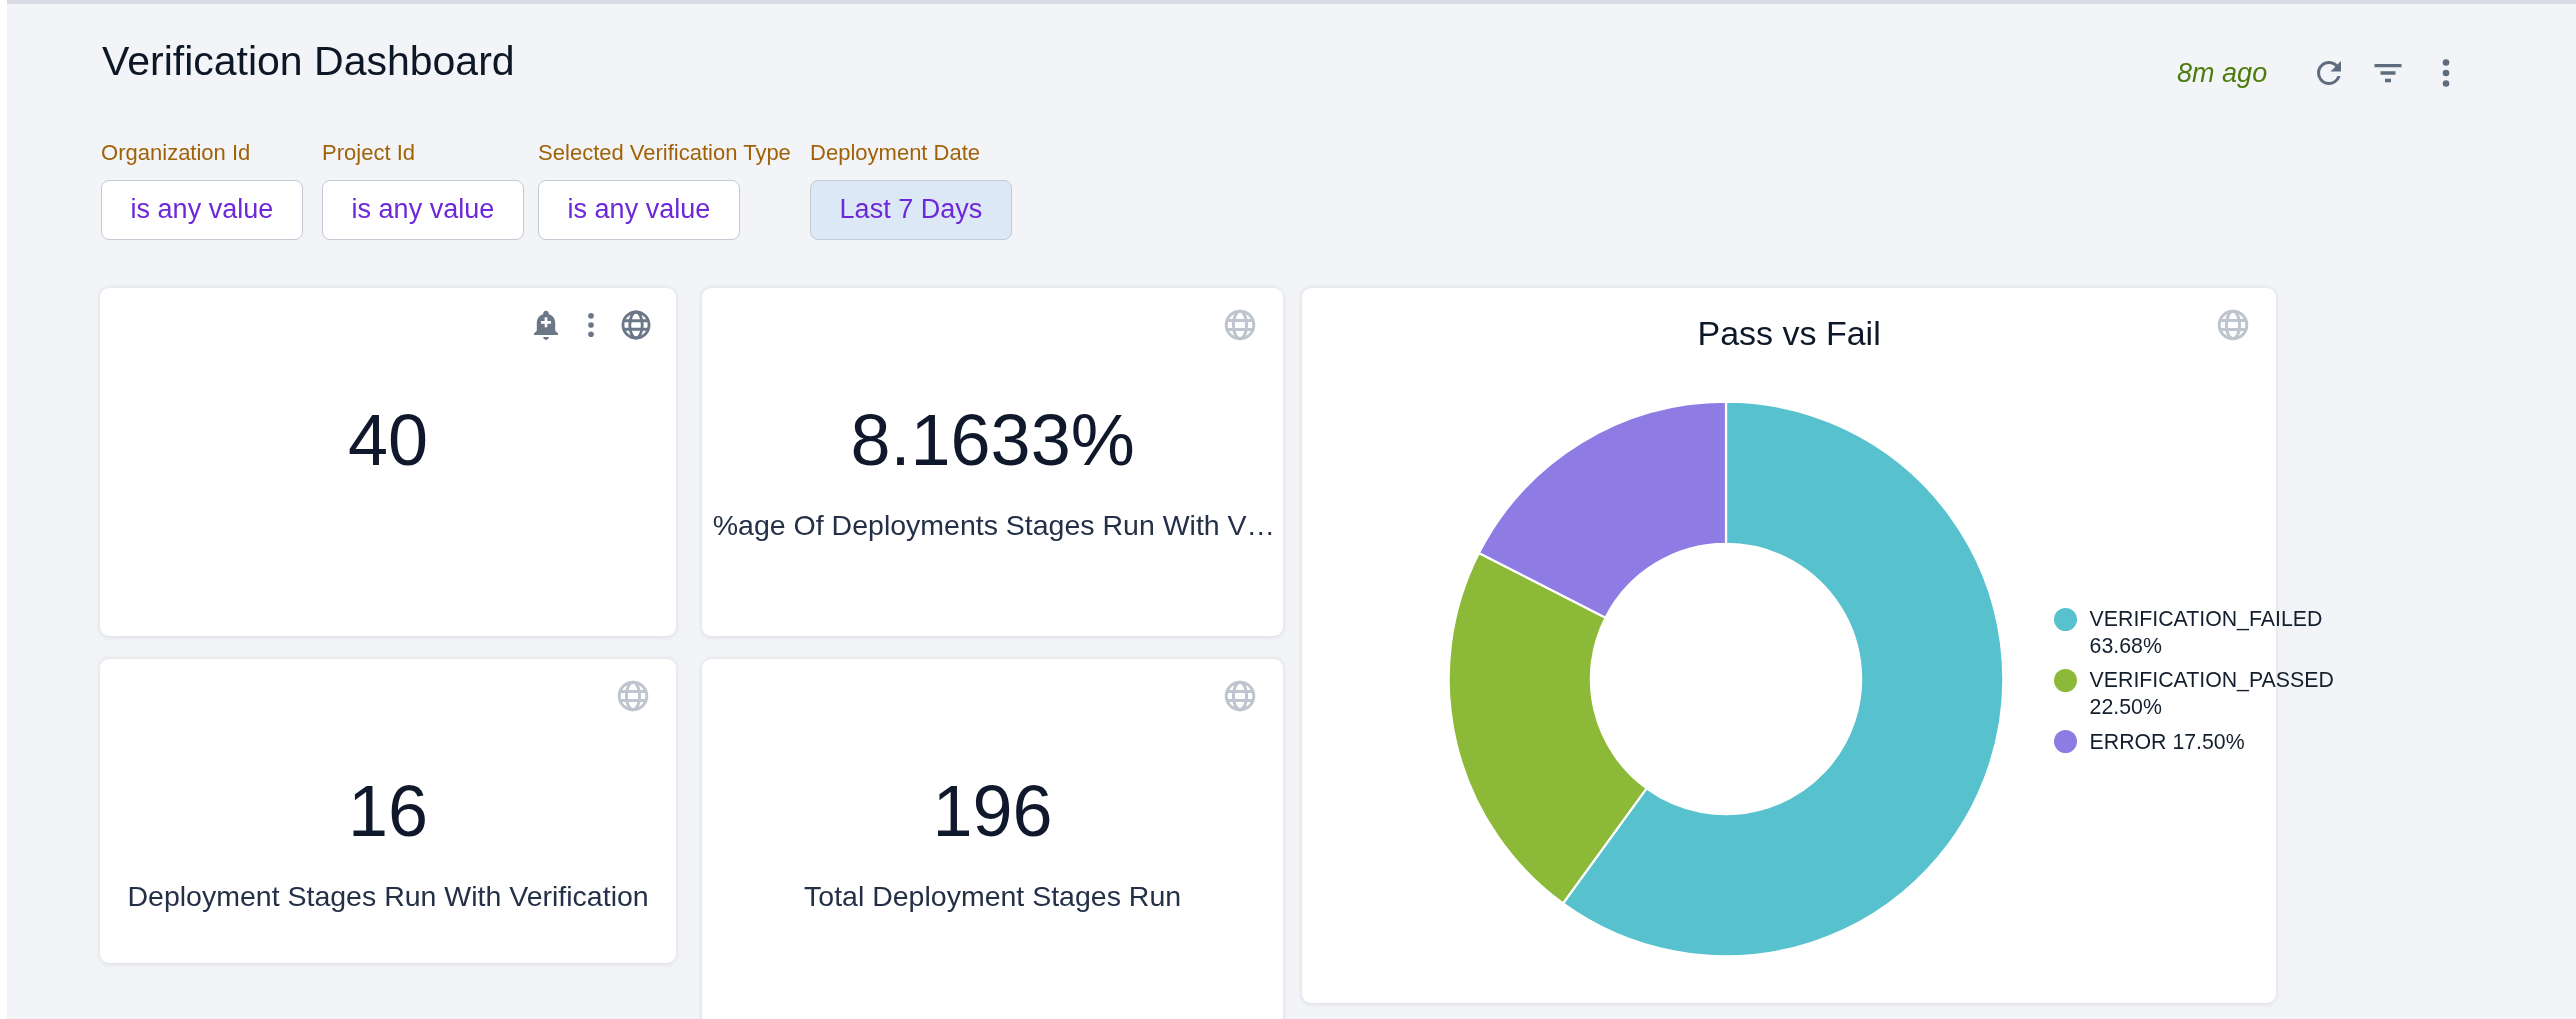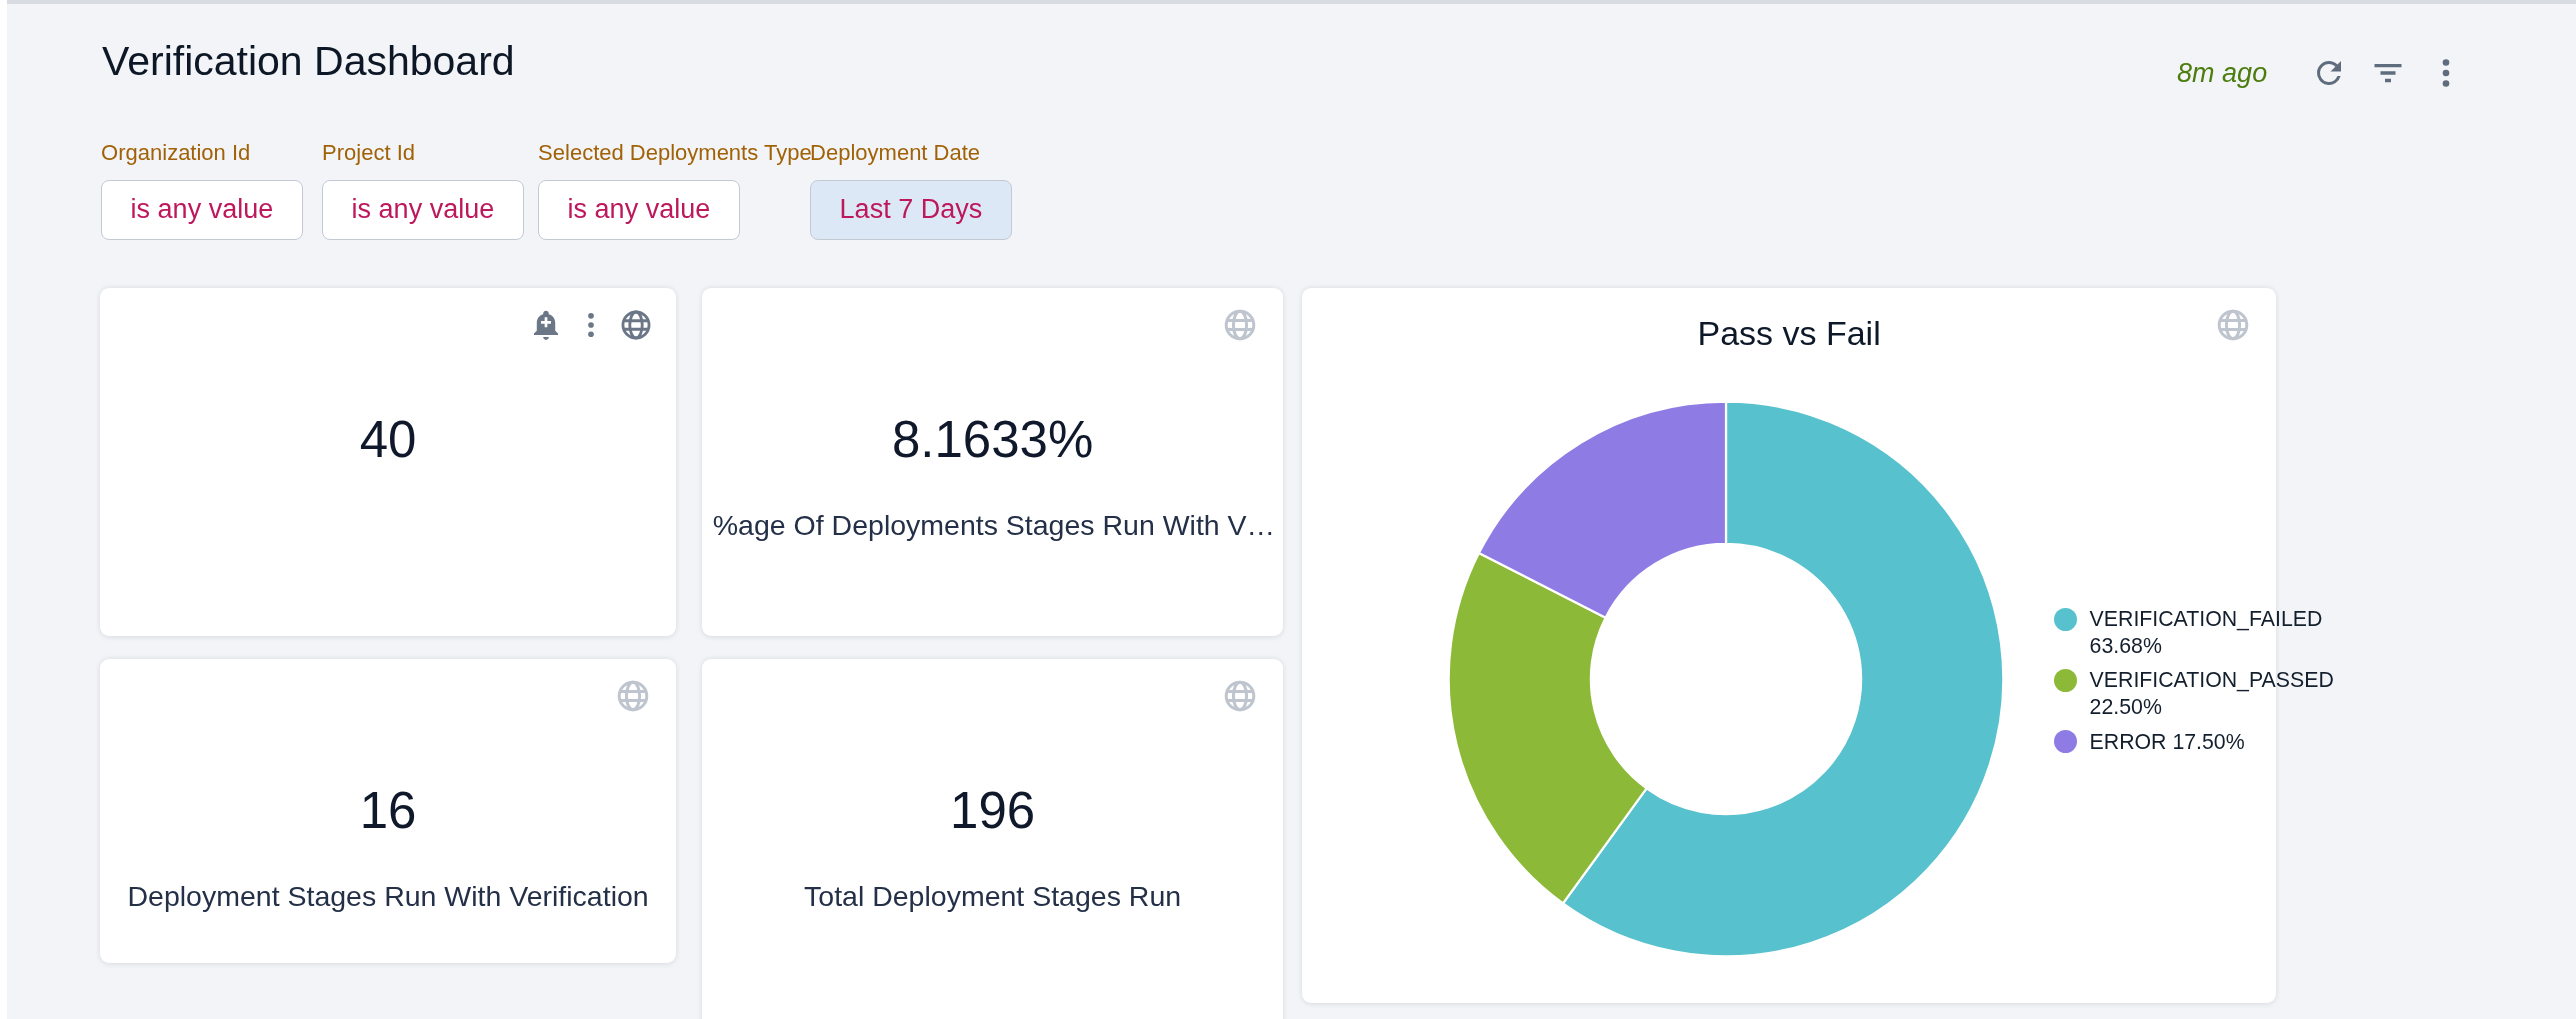--- a/index.html
+++ b/index.html
@@ -25,21 +25,21 @@
   .last-refreshed{font-size:27px;color:#4d7c0f;margin-right:23px;white-space:nowrap;font-style:italic;}
   .hicon{width:39px;height:39px;display:flex;align-items:center;justify-content:center;cursor:pointer;margin-left:19.6px;}
   .hicon svg{width:36px;height:36px;}
 
   
   .filter-group{position:absolute;top:135px;}
   .filter-label{font-size:22px;font-weight:500;color:#a16207;line-height:27px;display:block;}
   .filter-btn{
     margin-top:13.3px;height:60px;display:inline-flex;align-items:center;
     padding:0 28.5px;background:#ffffff;border:1.8px solid #c4cad4;border-radius:8px;
-    font-size:27px;color:#be185d;font-family:"Liberation Sans", sans-serif;
+    font-size:27px;color:#6d28d9;font-family:"Liberation Sans", sans-serif;
     cursor:pointer;white-space:nowrap;
   }
   .filter-btn.active{background:#dce8f5;}
   .fg1{left:94px;} .fg2{left:315px;} .fg3{left:531px;} .fg4{left:803px;}
 
   
   .card{
     position:absolute;background:#ffffff;border-radius:9px;
     box-shadow:0 0.9px 5.3px rgba(40,50,70,0.13);
   }
@@ -51,21 +51,21 @@
 
   .tile-icons{position:absolute;top:18px;right:22px;display:flex;align-items:center;}
   .ticon{width:37px;height:37px;display:flex;align-items:center;justify-content:center;cursor:pointer;margin-left:8px;}
   .ticon svg{width:34px;height:34px;}
   .tile-globe-light{position:absolute;top:18px;right:25px;width:37px;height:37px;
     display:flex;align-items:center;justify-content:center;cursor:pointer;}
   .tile-globe-light svg{width:36px;height:36px;}
 
   .tile-value{
     position:absolute;left:0;right:0;top:114px;text-align:center;
-    font-size:51px;line-height:76px;font-weight:400;color:#10192b;
+    font-size:72px;line-height:76px;font-weight:400;color:#10192b;
   }
   .tile-label{
     position:absolute;left:0;right:0;top:219px;text-align:center;
     font-size:28.5px;line-height:36px;color:#243047;
     padding:0 10.7px;box-sizing:border-box;white-space:nowrap;overflow:hidden;
   }
 
   
   .chart-title{
     position:absolute;left:0;right:0;top:25px;text-align:center;
@@ -110,21 +110,21 @@
 
   <div class="filter-group fg1">
     <span class="filter-label">Organization Id</span>
     <button class="filter-btn">is any value</button>
   </div>
   <div class="filter-group fg2">
     <span class="filter-label">Project Id</span>
     <button class="filter-btn">is any value</button>
   </div>
   <div class="filter-group fg3">
-    <span class="filter-label">Selected Deployments Type</span>
+    <span class="filter-label">Selected Verification Type</span>
     <button class="filter-btn">is any value</button>
   </div>
   <div class="filter-group fg4">
     <span class="filter-label">Deployment Date</span>
     <button class="filter-btn active">Last 7 Days</button>
   </div>
 
   <div class="card tile1">
     <div class="tile-icons">
       <span class="ticon">

